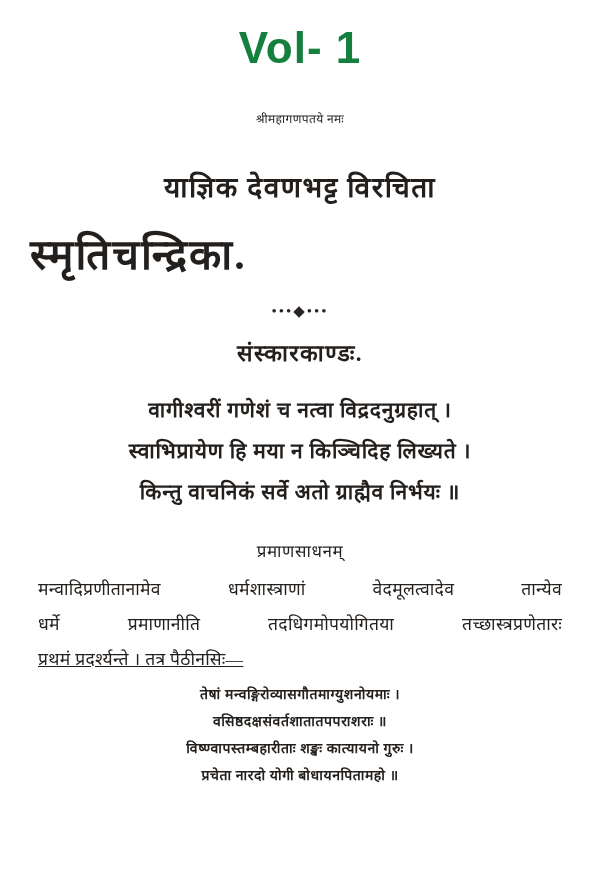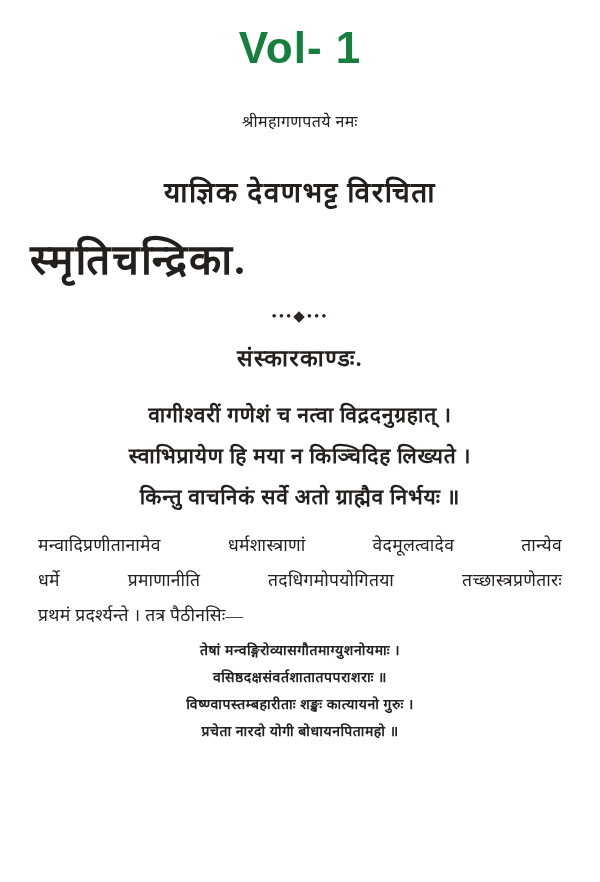--- a/index.html
+++ b/index.html
@@ -26,21 +26,21 @@
     color: #d61f10;
     font-family: "Liberation Sans", sans-serif;
     font-weight: bold;
     font-size: 44px;
     letter-spacing: 1px;
     margin-top: 24px;
     line-height: 1.1;
   }
   .invocation {
     text-align: center;
-    font-size: 16px;
+    font-size: 12px;
     margin-top: 38px;
     letter-spacing: 0.4px;
   }
   .author-line {
     text-align: center;
     font-size: 28px;
     font-weight: bold;
     margin-top: 40px;
     letter-spacing: 1.5px;
   }
@@ -90,20 +90,21 @@
     text-align: justify;
     text-align-last: justify;
     font-size: 17.5px;
     line-height: 2.0;
     letter-spacing: 0.3px;
     padding: 0 8px;
   }
   .prose-line.last {
     text-align: left;
     text-align-last: left;
+    text-decoration: underline;
   }
   .cite-block {
     margin-top: 4px;
   }
   .cite-line {
     text-align: center;
     font-size: 14px;
     font-weight: bold;
     line-height: 1.95;
     letter-spacing: 0.6px;
@@ -125,20 +126,21 @@
   <div class="ornament">•••◆•••</div>
 
   <div class="section-heading">संस्कारकाण्डः.</div>
 
   <div class="verse-block">
     <div class="verse-line">वागीश्वरीं  गणेशं  च  नत्वा  विद्रदनुग्रहात् ।</div>
     <div class="verse-line">स्वाभिप्रायेण  हि  मया  न  किञ्चिदिह  लिख्यते ।</div>
     <div class="verse-line">किन्तु  वाचनिकं  सर्वे  अतो  ग्राह्मैव  निर्भयः  ॥</div>
   </div>
 
+  <div class="subsection-heading">प्रमाणसाधनम्</div>
 
   <div class="prose-block">
     <div class="prose-line">मन्वादिप्रणीतानामेव  धर्मशास्त्राणां  वेदमूलत्वादेव  तान्येव</div>
     <div class="prose-line">धर्मे  प्रमाणानीति  तदधिगमोपयोगितया  तच्छास्त्रप्रणेतारः</div>
     <div class="prose-line last">प्रथमं  प्रदर्श्यन्ते ।  तत्र  पैठीनसिः—</div>
   </div>
 
   <div class="cite-block">
     <div class="cite-line">तेषां  मन्वङ्गिरोव्यासगौतमाग्युशनोयमाः ।</div>
     <div class="cite-line">वसिष्ठदक्षसंवर्तशातातपपराशराः  ॥</div>

